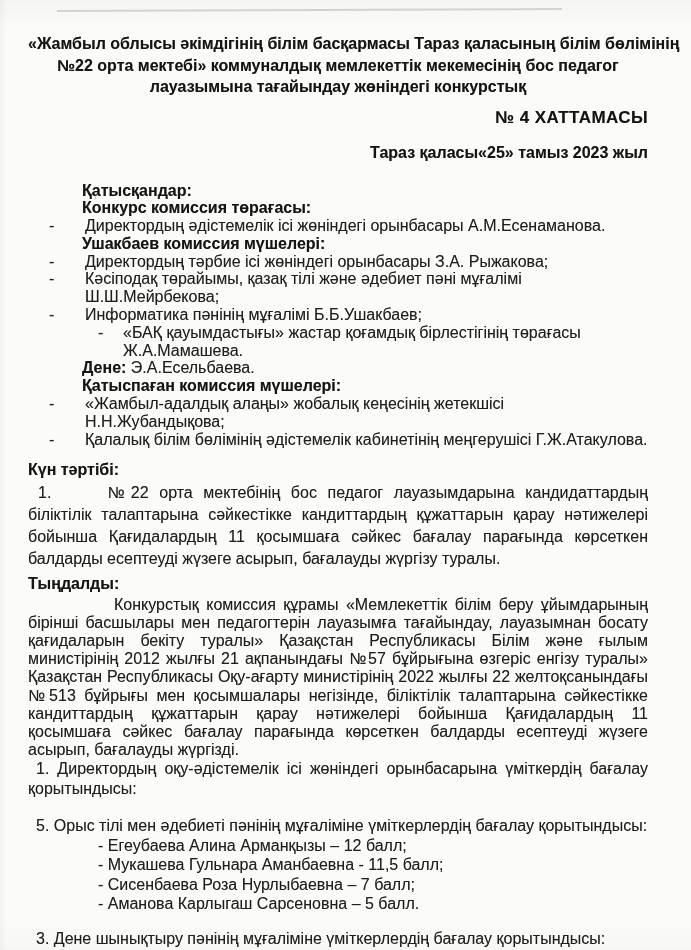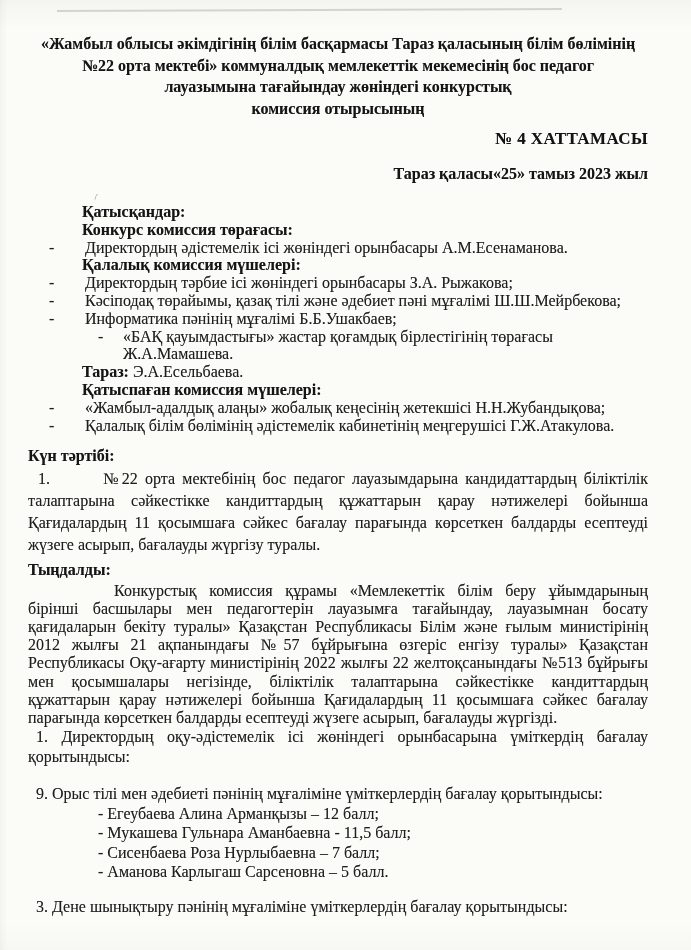--- a/index.html
+++ b/index.html
@@ -4,21 +4,21 @@
 <style>
   html, body { margin: 0; padding: 0; background: #ffffff; }
   .page {
     position: relative;
     width: 691px;
     height: 950px;
     box-sizing: border-box;
     padding: 33px 43px 0 28px;
     background: linear-gradient(180deg, #f4f4f1 0%, #fbfbf8 3%, #fbfbf8 97%, #f7f7f4 100%);
     box-shadow: inset 6px 0 10px -6px rgba(0,0,0,0.07);
-    font-family: Liberation Serif, serif;
+    font-family: Liberation Sans, sans-serif;
     font-size: 16px;
     color: #1e1e1e;
     overflow: hidden;
     text-shadow: 0 0 0.45px rgba(30,30,30,0.42);
   }
   .artifact-line {
     position: absolute; top: 9px; left: 57px; width: 505px; height: 1.5px;
     background: rgba(120,120,114,0.28); transform: rotate(-0.25deg);
   }
   .artifact-mark {
@@ -65,56 +65,55 @@
 <body>
 
 <div class="page">
   <div class="artifact-line"></div>
   <div class="artifact-mark"></div>
 
   <div>
     <div class="hdr-line">«Жамбыл облысы әкімдігінің білім басқармасы Тараз қаласының білім бөлімінің</div>
     <div class="hdr-line">№22 орта мектебі» коммуналдық мемлекеттік мекемесінің бос педагог</div>
     <div class="hdr-line">лауазымына тағайындау жөніндегі конкурстық</div>
-    <div class="hdr-line">комиссия отырысының</div>
   </div>
 
   <div class="protocol-title">№ 4 ХАТТАМАСЫ</div>
 
   <div class="city-date">
     <span class="city">Тараз қаласы</span>
     <span>«25» тамыз 2023 жыл</span>
   </div>
 
   <div class="plist">
     <div class="p-bold">Қатысқандар:</div>
     <div class="p-bold">Конкурс комиссия төрағасы:</div>
     <div class="p-row">
       <span class="p-dash">-</span>
       <span class="p-text">Директордың әдістемелік ісі жөніндегі орынбасары А.М.Есенаманова.</span>
     </div>
-    <div class="p-bold">Қалалық комиссия мүшелері:</div>
+    <div class="p-bold">Ушакбаев комиссия мүшелері:</div>
     <div class="p-row">
       <span class="p-dash">-</span>
       <span class="p-text">Директордың тәрбие ісі жөніндегі орынбасары З.А. Рыжакова;</span>
     </div>
     <div class="p-row">
       <span class="p-dash">-</span>
       <span class="p-text">Кәсіподақ төрайымы, қазақ тілі және әдебиет пәні мұғалімі Ш.Ш.Мейрбекова;</span>
     </div>
     <div class="p-row">
       <span class="p-dash">-</span>
       <span class="p-text">Информатика пәнінің мұғалімі Б.Б.Ушакбаев;</span>
     </div>
     <div class="p-row sub">
       <span class="p-dash">-</span>
       <span class="p-text">«БАҚ қауымдастығы» жастар қоғамдық бірлестігінің төрағасы Ж.А.Мамашева.</span>
     </div>
     <div class="p-secretary">
-      <span class="lbl">Тараз:</span>
+      <span class="lbl">Дене:</span>
       <span>Э.А.Есельбаева.</span>
     </div>
     <div class="p-bold">Қатыспаған комиссия мүшелері:</div>
     <div class="p-row">
       <span class="p-dash">-</span>
       <span class="p-text">«Жамбыл-адалдық алаңы» жобалық кеңесінің жетекшісі Н.Н.Жубандықова;</span>
     </div>
     <div class="p-row">
       <span class="p-dash">-</span>
       <span class="p-text">Қалалық білім бөлімінің әдістемелік кабинетінің меңгерушісі Г.Ж.Атакулова.</span>
@@ -128,21 +127,21 @@
 
   <div class="center-h heard-h">Тыңдалды:</div>
   <p class="para-heard">Конкурстық комиссия құрамы «Мемлекеттік білім беру ұйымдарының бірінші басшылары мен педагогтерін лауазымға тағайындау, лауазымнан босату қағидаларын бекіту туралы» Қазақстан Республикасы Білім және ғылым министірінің 2012 жылғы 21 ақпанындағы №57 бұйрығына өзгеріс енгізу туралы» Қазақстан Республикасы Оқу-ағарту министірінің 2022 жылғы 22 желтоқсанындағы №513 бұйрығы мен қосымшалары негізінде, біліктілік талаптарына сәйкестікке кандиттардың құжаттарын қарау нәтижелері бойынша Қағидалардың 11 қосымшаға сәйкес бағалау парағында көрсеткен балдарды есептеуді жүзеге асырып, бағалауды жүргізді.</p>
 
 
   <div class="rblock b1">
     <div class="rtitle">1. Директордың оқу-әдістемелік ісі жөніндегі орынбасарына үміткердің бағалау қорытындысы:</div>
   </div>
 
   <div class="rblock b2">
-    <div class="rtitle">9. Орыс тілі мен әдебиеті пәнінің мұғаліміне үміткерлердің бағалау қорытындысы:</div>
+    <div class="rtitle">5. Орыс тілі мен әдебиеті пәнінің мұғаліміне үміткерлердің бағалау қорытындысы:</div>
     <div class="rentry">- Егеубаева Алина Арманқызы – 12 балл;</div>
     <div class="rentry">- Мукашева Гульнара Аманбаевна -  11,5 балл;</div>
     <div class="rentry">- Сисенбаева Роза Нурлыбаевна – 7 балл;</div>
     <div class="rentry">- Аманова Карлыгаш Сарсеновна – 5 балл.</div>
   </div>
 
   <div class="rblock b3">
     <div class="rtitle">3. Дене шынықтыру пәнінің мұғаліміне үміткерлердің бағалау қорытындысы:</div>
 
   </div>

